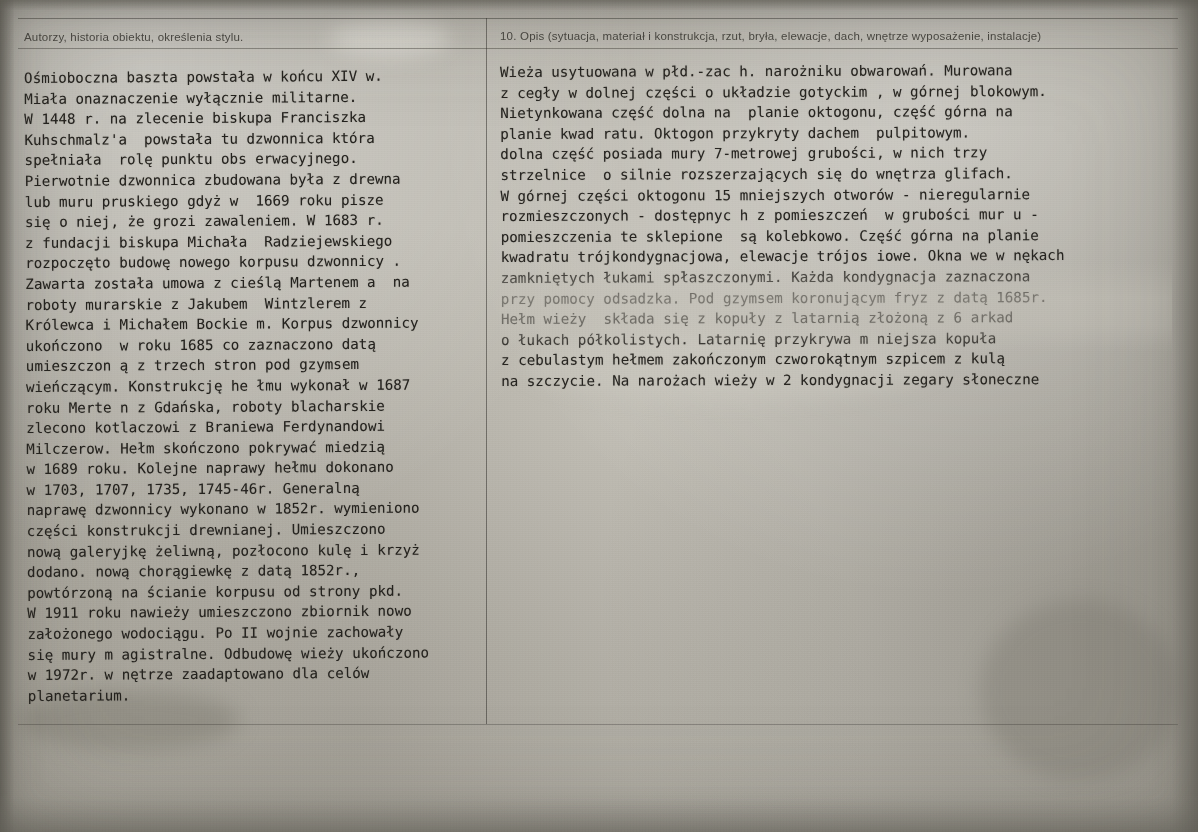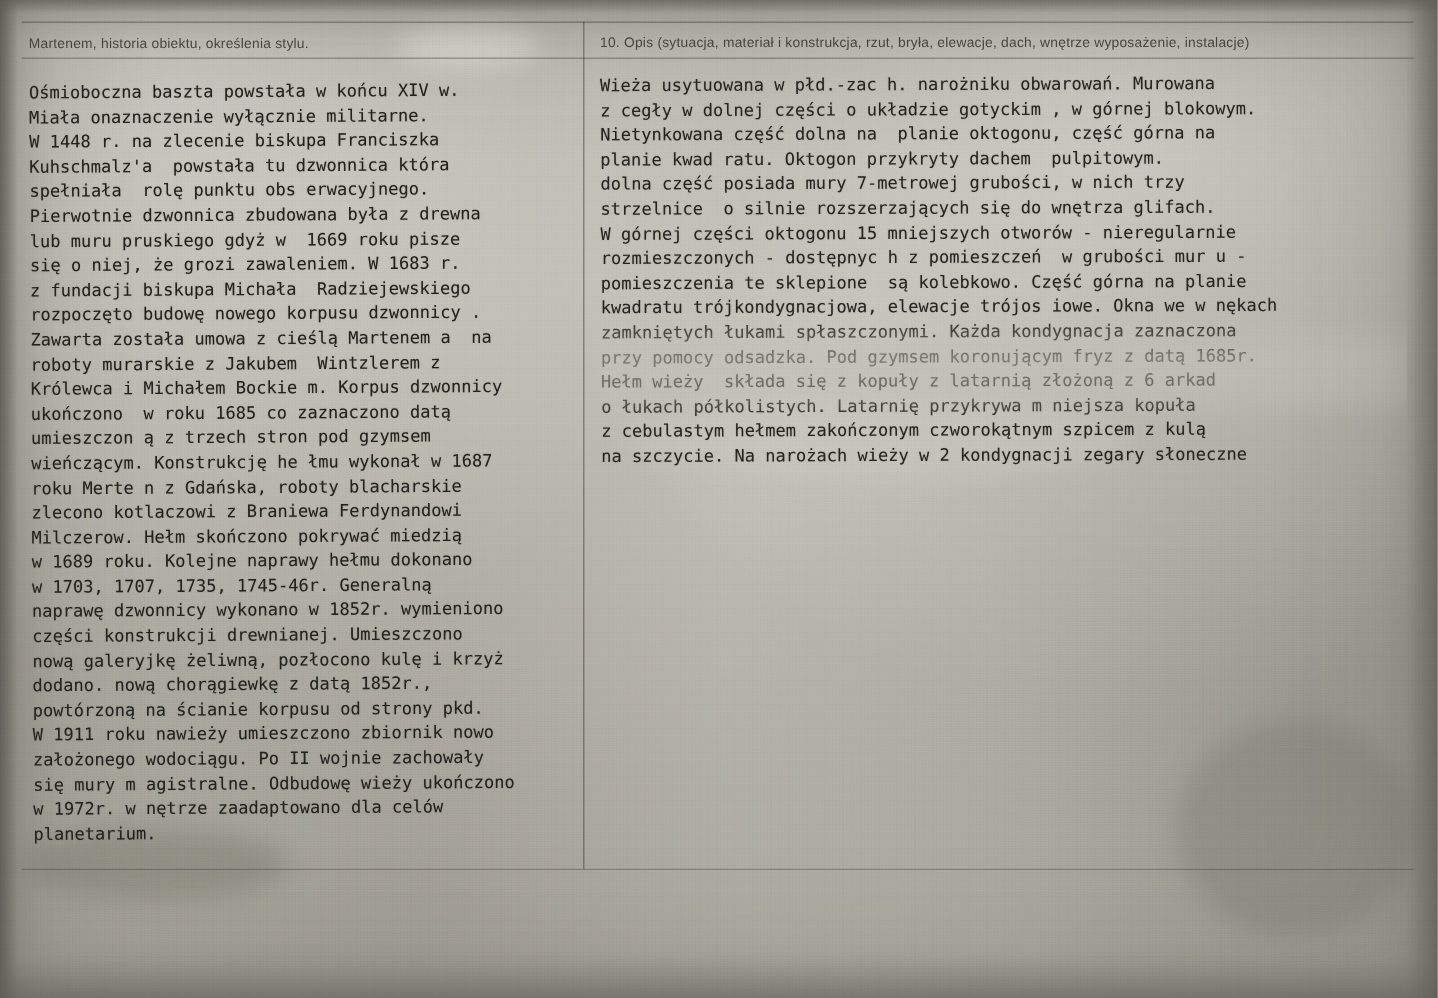--- a/index.html
+++ b/index.html
@@ -174,21 +174,21 @@
   <div class="smudge" style="left:330px; top:20px; width:120px; height:36px; background:rgba(235,233,226,0.55);"></div>
   <div class="smudge" style="left:20px; top:690px; width:220px; height:60px; background:rgba(120,117,108,0.40);"></div>
   <div class="smudge" style="left:980px; top:600px; width:200px; height:180px; background:rgba(120,117,108,0.35);"></div>
   <div class="smudge" style="left:520px; top:330px; width:420px; height:70px; background:rgba(205,202,194,0.45);"></div>
 
   <div class="rule-top"></div>
   <div class="rule-header"></div>
   <div class="rule-vert"></div>
   <div class="rule-bottom"></div>
 
-  <div class="col-head" id="head-left">Martenem, historia obiektu, określenia stylu.</div>
+  <div class="col-head" id="head-left">Autorzy, historia obiektu, określenia stylu.</div>
 
   <div class="col-head" id="head-right">10. Opis (sytuacja, materiał i konstrukcja, rzut, bryła, elewacje, dach, wnętrze wyposażenie, instalacje)</div>
 
   <div class="body-col" id="body-left">Ośmioboczna baszta powstała w końcu XIV w.
 Miała onaznaczenie wyłącznie militarne.
 W 1448 r. na zlecenie biskupa Franciszka
 Kuhschmalz'a  powstała tu dzwonnica która
 spełniała  rolę punktu obs erwacyjnego.
 Pierwotnie dzwonnica zbudowana była z drewna
 lub muru pruskiego gdyż w  1669 roku pisze

